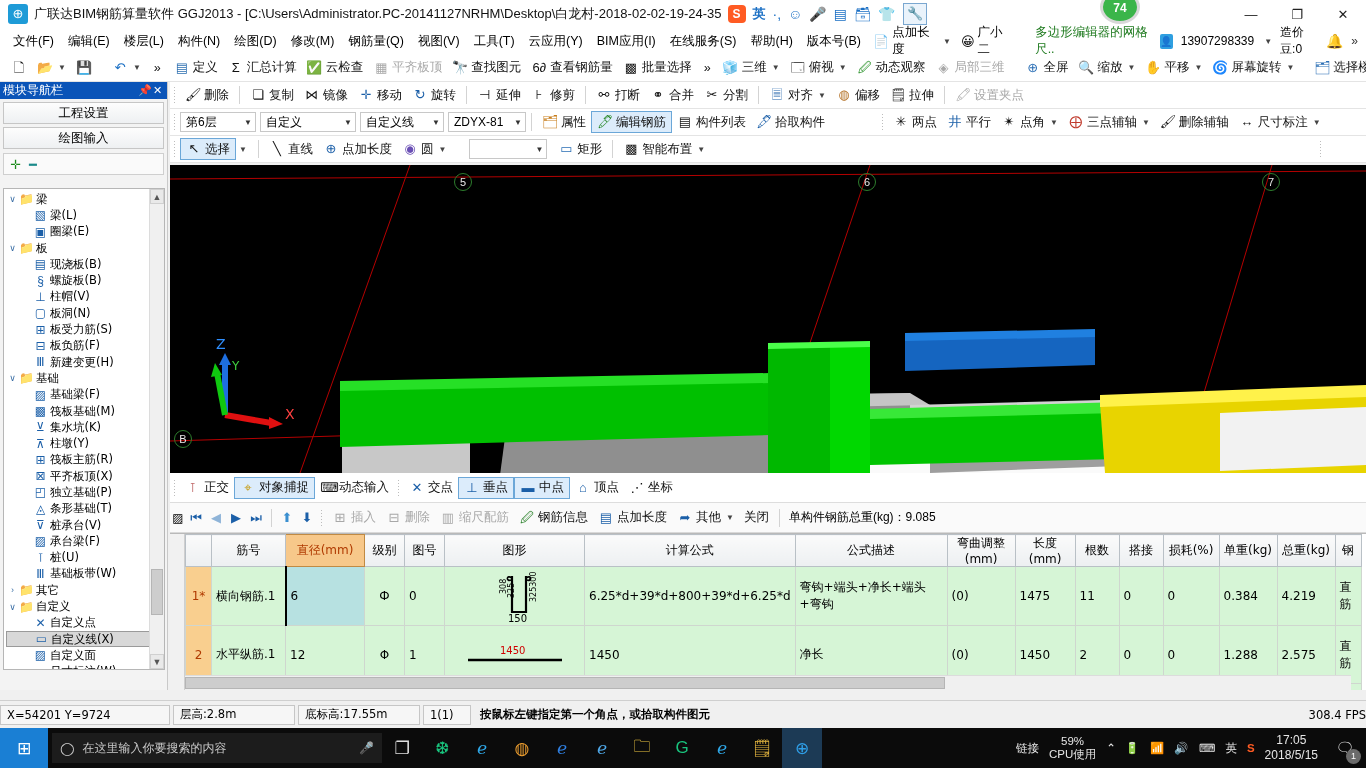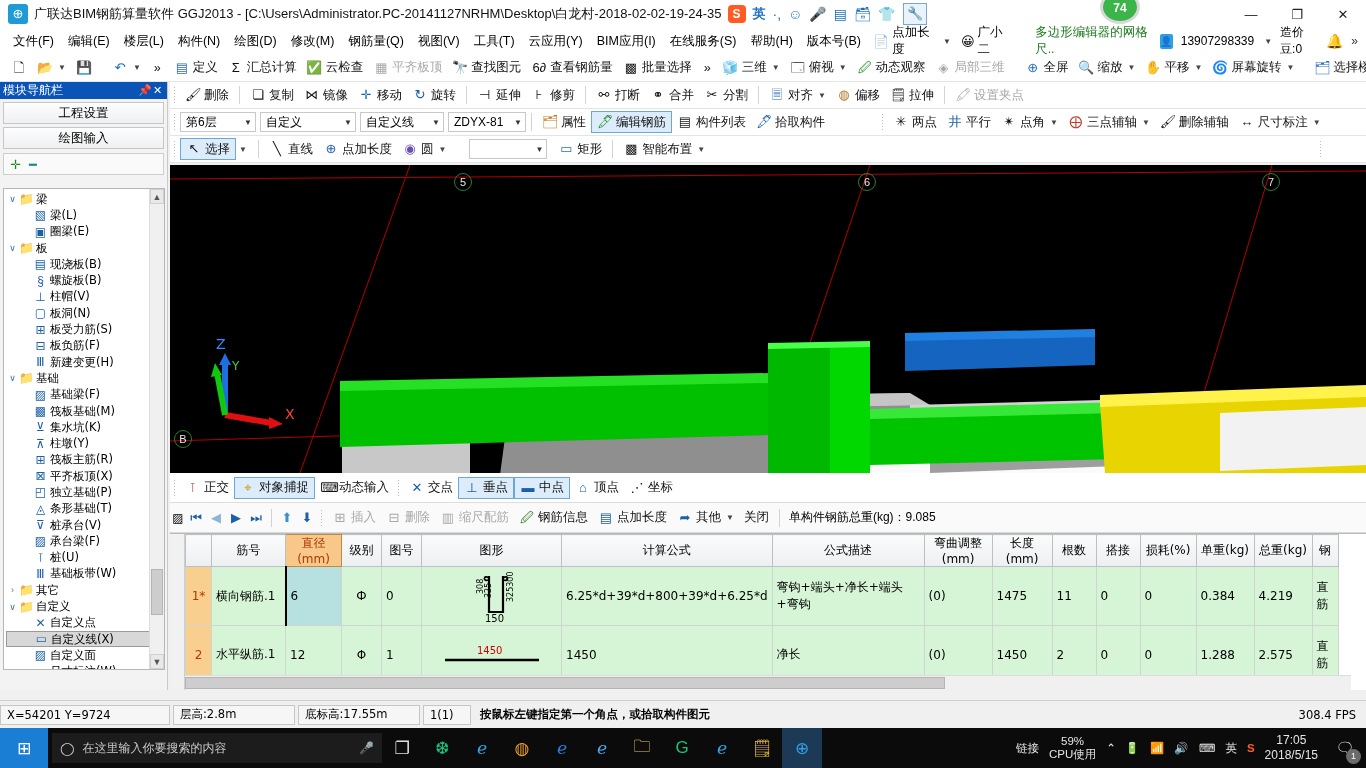--- a/index.html
+++ b/index.html
@@ -861,21 +861,21 @@
     <div style="padding-left:4px">单构件钢筋总重(kg)：9.085</div>
   </div>
 
   <div class="tablebox">
     <div class="tb-left-strip"></div>
     <table class="grid" id="grid-host">
         <thead>
           <tr>
             <th style="width: 26px;"></th>
             <th style="width: 74px;">筋号</th>
-            <th class="hl" style="width: 56px;">直径(mm)</th>
+            <th class="hl" style="width: 79px;">直径(mm)</th>
             <th style="width: 40px;">级别</th>
             <th style="width: 40px;">图号</th>
             <th style="width: 140px;">图形</th>
             <th style="width: 186px;">计算公式</th>
             <th style="width: 152px;">公式描述</th>
             <th style="width: 68px;">弯曲调整(mm)</th>
             <th style="width: 60px;">长度(mm)</th>
             <th style="width: 44px;">根数</th>
             <th style="width: 44px;">搭接</th>
             <th style="width: 56px;">损耗(%)</th>
@@ -960,21 +960,21 @@
       <div class="thumb"></div>
     </div>
   </div>
 
   <div class="statusbar">
     <div class="sb-cell" style="width:170px">X=54201 Y=9724</div>
     <div class="sb-cell" style="width:122px">层高:2.8m</div>
     <div class="sb-cell" style="width:122px">底标高:17.55m</div>
     <div class="sb-cell" style="width:48px">1(1)</div>
     <div class="sb-cell sb-msg" style="flex:1">按鼠标左键指定第一个角点，或拾取构件图元</div>
-    <div style="padding-right:10px">308.4 FPS</div>
+    <div style="">308.4 FPS</div>
   </div>
 
   <div class="taskbar">
     <div class="start">⊞</div>
     <div class="searchbox">
       <span style="font-size:13px">◯</span>
       <span>在这里输入你要搜索的内容</span>
       <span style="margin-left:auto">🎤</span>
     </div>
     <div class="tb-ico">❐</div>

